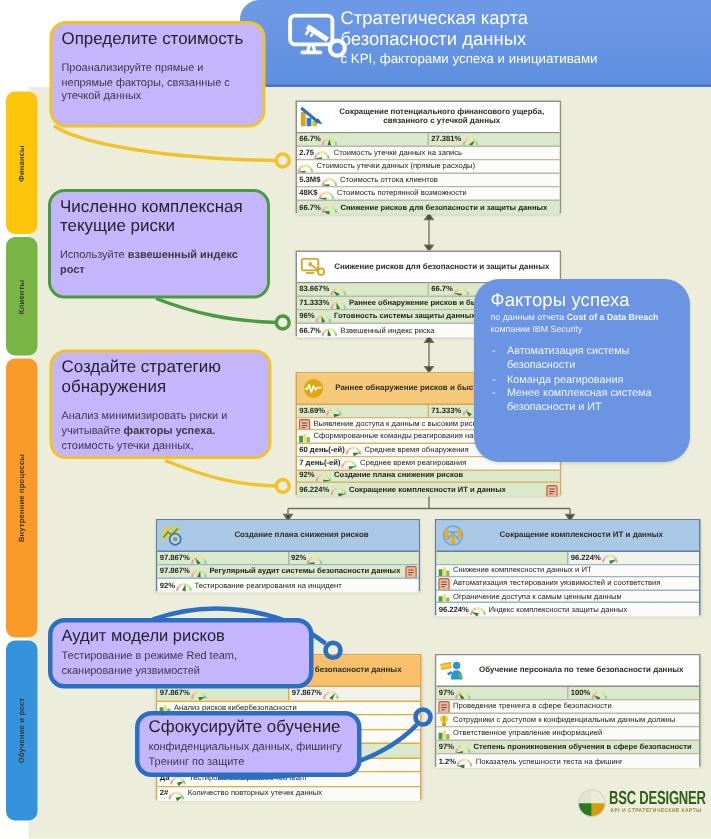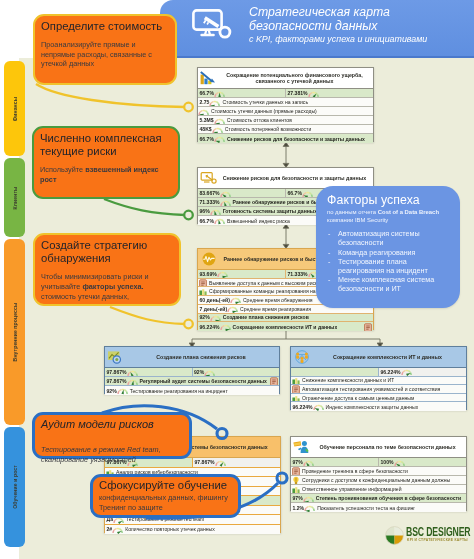--- a/index.html
+++ b/index.html
@@ -9,21 +9,21 @@
   #stage{position:absolute;left:0;top:0;width:474px;height:559px;background:#fff;overflow:hidden;}
 
   
   .canvas{position:absolute;left:19px;top:58px;width:455px;height:501px;background:#ecedda;}
 
   
   .header{position:absolute;left:160px;top:0;width:314px;height:56px;
           background:linear-gradient(180deg,#6d9ae6 0%,#5f8fe0 100%);
           border-bottom:2px solid #4a79cc;border-top-left-radius:13px;}
   .hdr-icon{position:absolute;left:32px;top:9px;width:40px;height:34px;}
-  .hdr-txt{position:absolute;left:89px;top:5px;right:2px;color:#fff;font-style:italic;}
+  .hdr-txt{position:absolute;left:67px;top:5px;right:2px;color:#fff;}
   .hdr-l1{font-size:12.3px;line-height:14.2px;letter-spacing:0;white-space:nowrap;}
   .hdr-l2{font-size:8.9px;line-height:12px;margin-top:0px;letter-spacing:0;white-space:nowrap;}
 
   
   .persp{position:absolute;left:4px;width:21px;border-radius:6px;}
   .persp span{position:absolute;left:50%;top:50%;transform:translate(-50%,-50%) rotate(-90deg);
               white-space:nowrap;font-size:5.1px;font-weight:bold;color:#3b3b2e;letter-spacing:.1px;}
 
   
   .card{position:absolute;box-sizing:border-box;border:1px solid #9a9a8f;
@@ -37,21 +37,21 @@
   .row:last-child{border-bottom:none;}
   .row .val{flex:0 0 auto;padding-left:1.5px;font-weight:bold;font-size:5.1px;}
   .row .gauge{flex:0 0 auto;width:11px;height:9px;}
   .row .lbl{padding-left:2px;white-space:nowrap;overflow:hidden;}
   .row .lbl.b{font-weight:bold;}
   .row .ricon{flex:0 0 auto;width:8px;height:8px;margin-left:1px;}
   .row.split{padding:0;}
   .halfsep{width:1px;align-self:stretch;background:#c8c8bc;}
 
   
-  .callout{position:absolute;box-sizing:border-box;background:#f97316;border-radius:11px;}
+  .callout{position:absolute;box-sizing:border-box;background:#c4b5fd;border-radius:11px;}
   .callout .ctt{font-size:11.1px;line-height:13.2px;color:#24242a;white-space:nowrap;}
   .callout .cbb{font-size:7.4px;line-height:9.6px;color:#3a3a40;margin-top:5px;white-space:nowrap;}
   .callout .cbb b{font-weight:bold;}
   .callout .ctt>div,.callout .cbb>div{white-space:nowrap;}
 
   
   .sf{position:absolute;left:316px;top:186px;width:144px;height:122px;
       background:#6b95e3;border-radius:17px;color:#fff;box-sizing:border-box;padding:8px 10px 0 11px;
       box-shadow:0 1px 2px rgba(0,0,0,.10);}
   .sf h3{margin:0;font-size:12.3px;font-weight:normal;line-height:13.4px;letter-spacing:.1px;white-space:nowrap;}
@@ -830,21 +830,20 @@
 
   <div class="sf">
     <h3>Факторы успеха</h3>
     <div class="sub">
       <span>по данным отчета </span><b>Cost of a Data Breach</b><br>
       <span>компании IBM Security</span>
     </div>
     <ul id="sf-list">
         <li>Автоматизация системы безопасности</li>
         <li>Команда реагирования</li>
-        <li>Тестирование плана реагирования на инцидент</li>
         <li>Менее комплексная система безопасности и ИТ</li>
       </ul>
   </div>
 
   <svg id="leaders" width="474" height="559" style="position:absolute;left:0;top:0;pointer-events:none;">
     <path d="M36 84 C56 97 115 106 185 107" fill="none" stroke="#f0c32c" stroke-width="2.3"></path>
     <circle cx="188.5" cy="107" r="4.3" fill="none" stroke="#f0c32c" stroke-width="2.3"></circle>
     <path d="M104 199 C130 209 152 214 185 215" fill="none" stroke="#4a9b3f" stroke-width="2.3"></path>
     <circle cx="188.5" cy="215" r="4.3" fill="none" stroke="#4a9b3f" stroke-width="2.3"></circle>
     <path d="M110 307 C138 318 155 323 185 324" fill="none" stroke="#f0c32c" stroke-width="2.3"></path>
@@ -855,50 +854,50 @@
     <circle cx="282" cy="478" r="5.0" fill="none" stroke="#2a6fc4" stroke-width="3.1"></circle>
   </svg>
 
   <div id="callouts-host">
       <div class="callout" style="left: 33px; top: 14px; width: 144px; height: 71px; border: 2.2px solid rgb(240, 195, 44); border-radius: 11px; padding: 4px 6px 0px;">
         <div class="ctt" style="font-size: 11.3px;">
           <div>Определите стоимость</div>
         </div>
         <div class="cbb" style="font-size: 7.3px; margin-top: 7px;">
           <div>Проанализируйте прямые и</div>
-          <div>непрямые расходы, связанные с</div>
+          <div>непрямые факторы, связанные с</div>
           <div>утечкой данных</div>
         </div>
       </div>
       <div class="callout" style="left: 32px; top: 126px; width: 148px; height: 73px; border: 2.2px solid rgb(74, 155, 63); border-radius: 11px; padding: 4px 6px 0px;">
         <div class="ctt" style="font-size: 11.3px;">
           <div>Численно комплексная</div>
           <div>текущие риски</div>
         </div>
         <div class="cbb" style="font-size: 7.3px; margin-top: 7px;">
           <div><span>Используйте </span><b>взвешенный индекс</b></div>
           <div><b>рост</b></div>
         </div>
       </div>
       <div class="callout" style="left: 33px; top: 233px; width: 148px; height: 73px; border: 2.2px solid rgb(240, 195, 44); border-radius: 11px; padding: 4px 6px 0px;">
         <div class="ctt" style="font-size: 11.3px;">
           <div>Создайте стратегию</div>
           <div>обнаружения</div>
         </div>
         <div class="cbb" style="font-size: 7.3px; margin-top: 7px;">
-          <div>Чтобы минимизировать риски и</div>
+          <div>Анализ минимизировать риски и</div>
           <div><span>учитывайте </span><b>факторы успеха.</b></div>
           <div>стоимость утечки данных,</div>
         </div>
       </div>
-      <div class="callout" style="left: 32px; top: 412px; width: 160px; height: 47px; border: 3.2px solid rgb(42, 111, 196); border-radius: 11px; padding: 3px 6px 0px; font-style: italic;">
+      <div class="callout" style="left: 32px; top: 412px; width: 177px; height: 47px; border: 3.2px solid rgb(42, 111, 196); border-radius: 11px; padding: 3px 6px 0px;">
         <div class="ctt" style="font-size: 11px;">
           <div>Аудит модели рисков</div>
         </div>
-        <div class="cbb" style="font-size: 7.3px; margin-top: 14px;">
+        <div class="cbb" style="font-size: 7.3px; margin-top: 1px;">
           <div>Тестирование в режиме Red team,</div>
           <div>сканирование уязвимостей</div>
         </div>
       </div>
       <div class="callout" style="left: 90px; top: 474px; width: 151px; height: 44px; border: 3.2px solid rgb(42, 111, 196); border-radius: 11px; padding: 2px 6px 0px;">
         <div class="ctt" style="font-size: 11.3px;">
           <div>Сфокусируйте обучение</div>
         </div>
         <div class="cbb" style="font-size: 7.3px; margin-top: 1px;">
           <div>конфиденциальных данных, фишингу</div>

